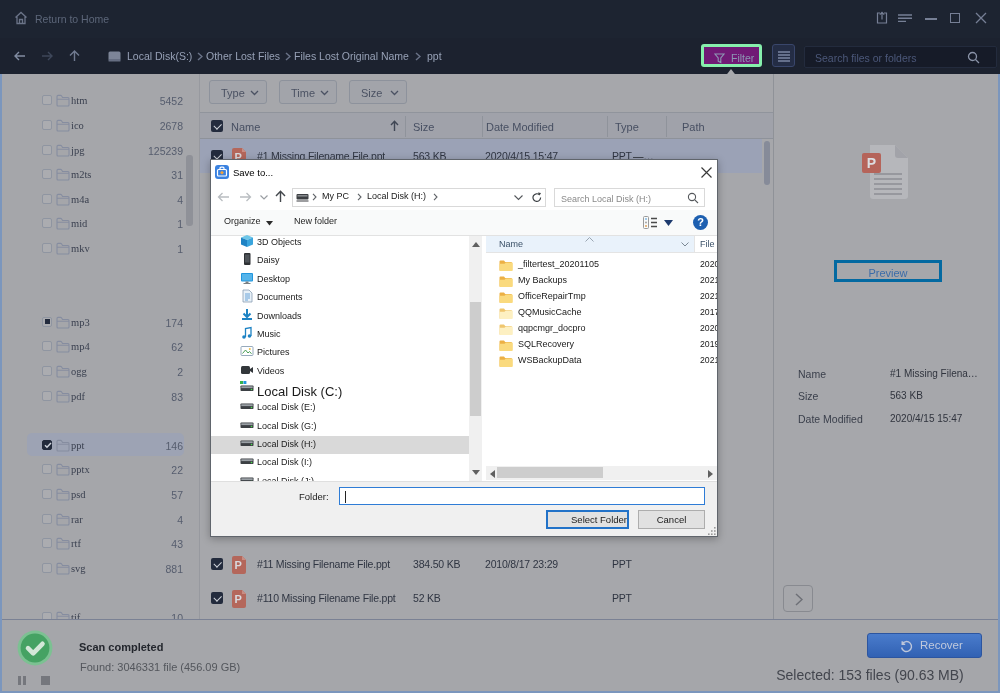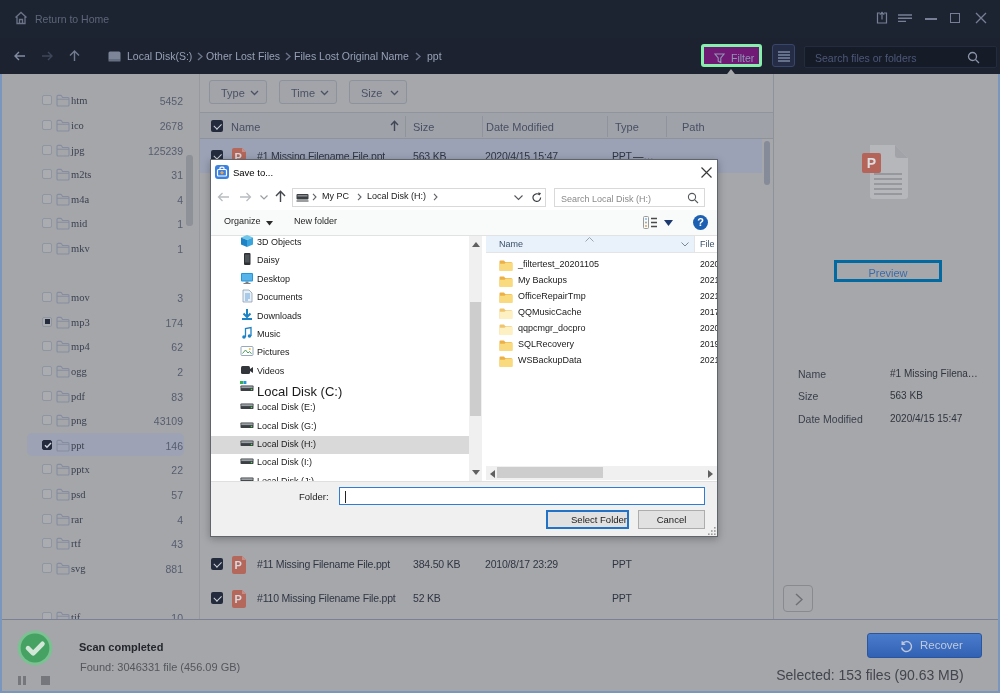--- a/index.html
+++ b/index.html
@@ -162,28 +162,20 @@
 <div class="scount">1</div>
 </div>
 <div class="srow" style="top:162.0px">
 <div class="scb"></div>
 <svg class="sfold" width="14" height="13" viewBox="0 0 14 13">
         <path d="M1 3.5 V11 a1 1 0 0 0 1 1 H12 a1 1 0 0 0 1-1 V4.5 a1 1 0 0 0 -1-1 H6.5 L5.5 1.8 a1 1 0 0 0 -0.8-0.4 H2 a1 1 0 0 0 -1 1 Z M1 5.2 H13" fill="none" stroke="#868da0" stroke-width="1.1"></path>
       </svg>
 <div class="sname">mkv</div>
 <div class="scount">1</div>
 </div>
-<div class="srow" style="top:211.2px">
-<div class="scb"></div>
-<svg class="sfold" width="14" height="13" viewBox="0 0 14 13">
-        <path d="M1 3.5 V11 a1 1 0 0 0 1 1 H12 a1 1 0 0 0 1-1 V4.5 a1 1 0 0 0 -1-1 H6.5 L5.5 1.8 a1 1 0 0 0 -0.8-0.4 H2 a1 1 0 0 0 -1 1 Z M1 5.2 H13" fill="none" stroke="#868da0" stroke-width="1.1"></path>
-      </svg>
-<div class="sname">mov</div>
-<div class="scount">3</div>
-</div>
 <div class="srow" style="top:235.8px">
 <div class="scb"></div>
       <div style="position:absolute;left:44.5px;top:9.5px;width:5px;height:5px;background:#232b3d"></div>
 <svg class="sfold" width="14" height="13" viewBox="0 0 14 13">
         <path d="M1 3.5 V11 a1 1 0 0 0 1 1 H12 a1 1 0 0 0 1-1 V4.5 a1 1 0 0 0 -1-1 H6.5 L5.5 1.8 a1 1 0 0 0 -0.8-0.4 H2 a1 1 0 0 0 -1 1 Z M1 5.2 H13" fill="none" stroke="#868da0" stroke-width="1.1"></path>
       </svg>
 <div class="sname">mp3</div>
 <div class="scount">174</div>
 </div>
 <div class="srow" style="top:260.4px">
@@ -202,28 +194,20 @@
 <div class="sname">ogg</div>
 <div class="scount">2</div>
 </div>
 <div class="srow" style="top:309.6px">
 <div class="scb"></div>
 <svg class="sfold" width="14" height="13" viewBox="0 0 14 13">
         <path d="M1 3.5 V11 a1 1 0 0 0 1 1 H12 a1 1 0 0 0 1-1 V4.5 a1 1 0 0 0 -1-1 H6.5 L5.5 1.8 a1 1 0 0 0 -0.8-0.4 H2 a1 1 0 0 0 -1 1 Z M1 5.2 H13" fill="none" stroke="#868da0" stroke-width="1.1"></path>
       </svg>
 <div class="sname">pdf</div>
 <div class="scount">83</div>
-</div>
-<div class="srow" style="top:334.2px">
-<div class="scb"></div>
-<svg class="sfold" width="14" height="13" viewBox="0 0 14 13">
-        <path d="M1 3.5 V11 a1 1 0 0 0 1 1 H12 a1 1 0 0 0 1-1 V4.5 a1 1 0 0 0 -1-1 H6.5 L5.5 1.8 a1 1 0 0 0 -0.8-0.4 H2 a1 1 0 0 0 -1 1 Z M1 5.2 H13" fill="none" stroke="#868da0" stroke-width="1.1"></path>
-      </svg>
-<div class="sname">png</div>
-<div class="scount">43109</div>
 </div>
 <div class="srow" style="top:358.8px">
 <div style="position:absolute;left:27px;top:0.5px;width:157px;height:23px;background:#9da3b4;border-radius:5px"></div>
 <div class="scb" style="background:#222a3c;border-color:#222a3c"></div>
       <svg style="position:absolute;left:44px;top:9px" width="8" height="7" viewBox="0 0 8 7">
         <path d="M1 3.2 L3 5.2 L7 1" fill="none" stroke="#cdd2db" stroke-width="1.5"></path>
       </svg>
 <svg class="sfold" width="14" height="13" viewBox="0 0 14 13">
         <path d="M1 3.5 V11 a1 1 0 0 0 1 1 H12 a1 1 0 0 0 1-1 V4.5 a1 1 0 0 0 -1-1 H6.5 L5.5 1.8 a1 1 0 0 0 -0.8-0.4 H2 a1 1 0 0 0 -1 1 Z M1 5.2 H13" fill="none" stroke="#868da0" stroke-width="1.1"></path>
       </svg>

